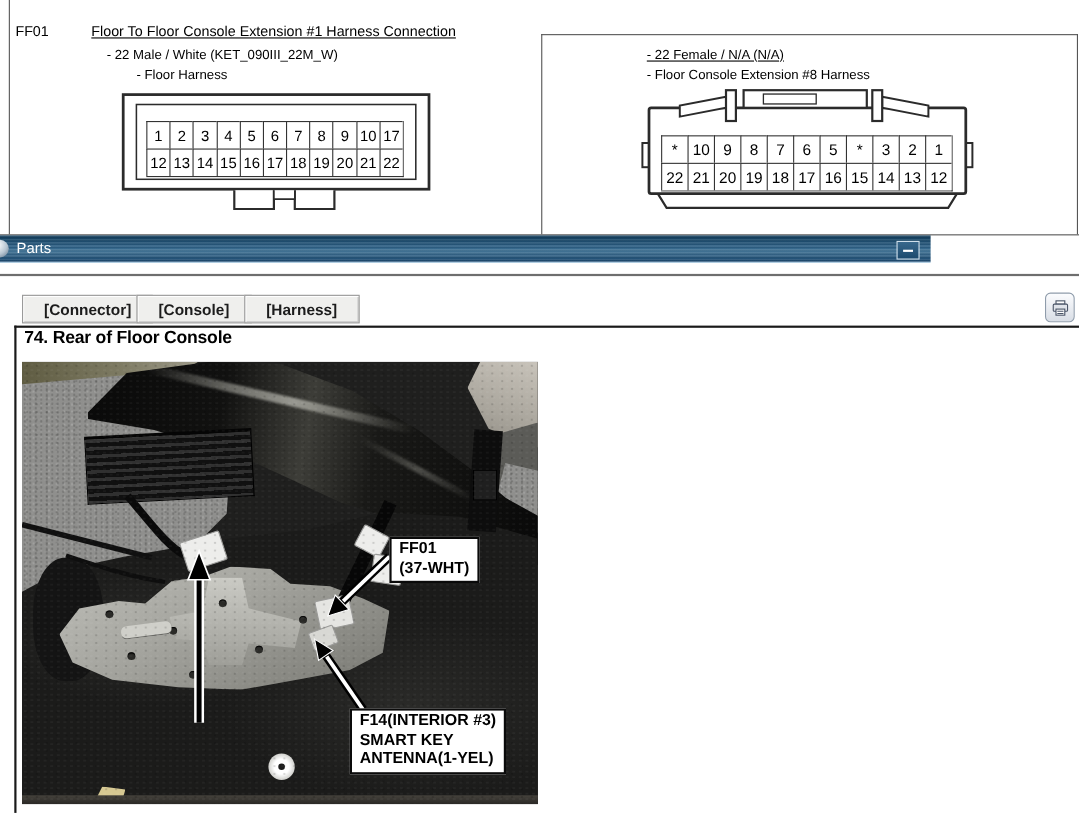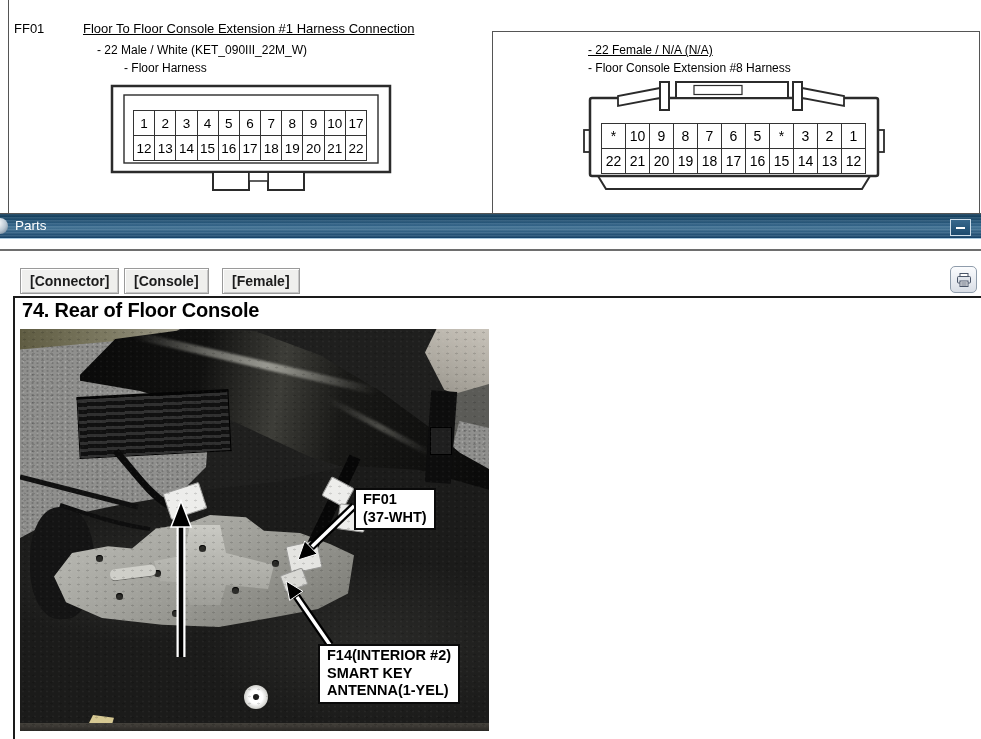--- a/index.html
+++ b/index.html
@@ -16,44 +16,44 @@
   .pin-grid{position:absolute;background:#fff;border-right:1px solid #333;border-bottom:1px solid #333;}
   .pin-row{display:grid;grid-template-columns:repeat(11,1fr);}
   .pin-cell{border-left:1px solid #333;border-top:1px solid #333;display:flex;
             align-items:center;justify-content:center;background:#fff;}
   .male-grid{left:133px;top:110px;width:233px;}
   .male-grid .pin-cell{height:24px;font-size:13.5px;}
   .female-grid{left:601px;top:123px;width:264px;}
   .female-grid .pin-cell{height:24px;font-size:14px;}
 
   
-  .parts-bar{position:absolute;left:0;top:214px;width:981px;height:24px;
+  .parts-bar{position:absolute;left:0;top:214px;width:846px;height:24px;
     background:
       repeating-linear-gradient(180deg, rgba(255,255,255,0.10) 0px, rgba(255,255,255,0.10) 1px, rgba(0,0,0,0.08) 2px, rgba(0,0,0,0.0) 3px),
       linear-gradient(180deg,#0f3a58 0%,#2f6288 45%,#447698 58%,#16436a 100%);
     border-bottom:1px solid #a8c8de;text-decoration:underline;}
   .parts-sphere{position:absolute;left:-8px;top:4px;width:16px;height:16px;border-radius:50%;
     background:radial-gradient(circle at 35% 30%, #ffffff, #b8c6d2 55%, #6d8296 90%);}
   .parts-label{position:absolute;left:15px;top:4px;font-size:13.5px;color:#fff;}
   .min-btn{position:absolute;right:10px;top:5px;width:19px;height:15px;border:1px solid #cfdfeb;
     background:linear-gradient(#38688c,#1c4a6e);display:flex;align-items:center;justify-content:center;cursor:pointer;}
   .min-dash{width:9px;height:2px;background:#fff;}
 
   
-  .tb-btn{position:absolute;top:268px;height:24px;padding:0 9px;font-weight:bold;font-size:14px;
+  .tb-btn{position:absolute;top:268px;height:24px;padding:0 19px;font-weight:bold;font-size:14px;
     background:#efefed;border:1px solid #9a9a9a;
     box-shadow:inset 1px 1px 0 #ffffff, inset -1px -1px 0 #c6c6c6;
     display:flex;align-items:center;color:#1c1c1c;cursor:pointer;}
   .print-btn{position:absolute;left:950px;top:266px;width:25px;height:25px;border:1px solid #8f9cab;
     border-radius:5px;background:linear-gradient(#fbfcfe,#d9dee6);display:flex;align-items:center;justify-content:center;cursor:pointer;}
 
   
   .content-top{position:absolute;left:13px;top:296px;width:968px;height:2px;background:#1a1a1a;}
   .content-left{position:absolute;left:13px;top:296px;width:2px;height:443px;background:#1a1a1a;}
-  .section-title{position:absolute;left:22px;top:299px;font-size:20px;font-weight:bold;letter-spacing:-0.2px;}
+  .section-title{position:absolute;left:22px;top:299px;font-size:16px;font-weight:bold;letter-spacing:-0.2px;}
 
   
   .photo{position:absolute;left:20px;top:329px;width:469px;height:402px;overflow:hidden;
     background:
       radial-gradient(ellipse 300px 160px at 30% 75%, rgba(70,70,66,0.35), transparent 70%),
       radial-gradient(ellipse 260px 140px at 80% 60%, rgba(55,55,52,0.45), transparent 70%),
       #1f1f1e;}
   .olive{position:absolute;left:0;top:0;width:160px;height:42px;
     background:linear-gradient(90deg,#5f5c42,#7d7a62 55%,#9b9888);
     clip-path:polygon(0 0,100% 0,58% 100%,0 100%);}
@@ -215,21 +215,21 @@
     <div class="parts-label">Parts</div>
     <div class="min-btn">
       <div class="min-dash"></div>
     </div>
   </div>
 
   <div class="hline" style="left:0;top:249px;width:981px;height:2px;background:#6e6e6e;"></div>
 
   <div class="tb-btn" style="left:20px;">[Connector]</div>
   <div class="tb-btn" style="left:124px;">[Console]</div>
-  <div class="tb-btn" style="left:222px;">[Female]</div>
+  <div class="tb-btn" style="left:222px;">[Harness]</div>
   <div class="print-btn">
     <svg width="16" height="16" viewBox="0 0 16 16">
       <rect x="4" y="1.5" width="8" height="3" fill="#fff" stroke="#4a5568" stroke-width="1"></rect>
       <rect x="1.5" y="4.5" width="13" height="6.5" rx="1" fill="#dfe3ea" stroke="#4a5568" stroke-width="1"></rect>
       <rect x="4" y="9" width="8" height="5.5" fill="#fff" stroke="#4a5568" stroke-width="1"></rect>
       <line x1="5.2" y1="11" x2="10.8" y2="11" stroke="#4a5568" stroke-width="1"></line>
       <line x1="5.2" y1="13" x2="10.8" y2="13" stroke="#4a5568" stroke-width="1"></line>
     </svg>
   </div>
 
@@ -298,19 +298,19 @@
       <line x1="310" y1="316" x2="275" y2="265" stroke="#000" stroke-width="8"></line>
       <line x1="310" y1="316" x2="277" y2="268" stroke="#fff" stroke-width="3.5"></line>
       <polygon points="266,252 282.8,262.3 269.6,271.4" fill="#000" stroke="#fff" stroke-width="1"></polygon>
     </svg>
 
     <div class="callout" style="left:334px;top:159px;">
       <div>FF01</div>
       <div>(37-WHT)</div>
     </div>
     <div class="callout" style="left:298px;top:315px;">
-      <div>F14(INTERIOR #2)</div>
+      <div>F14(INTERIOR #3)</div>
       <div>SMART KEY</div>
       <div>ANTENNA(1-YEL)</div>
     </div>
   </div>
 
 </div>
 
 </body></html>

